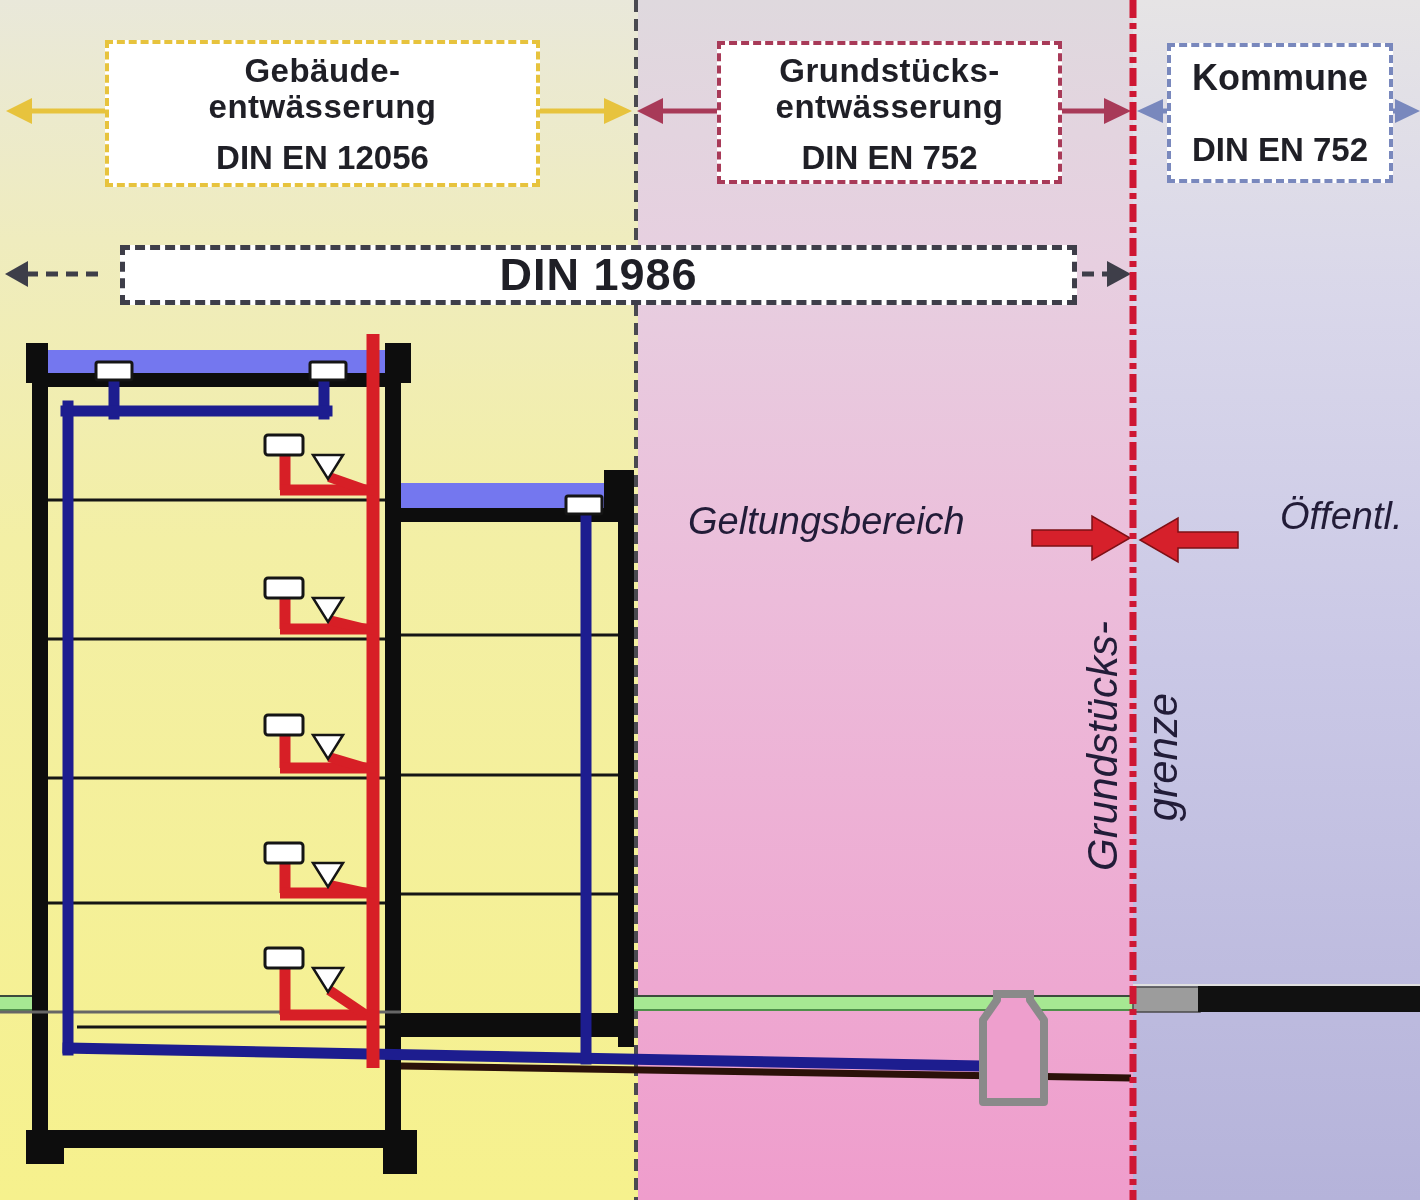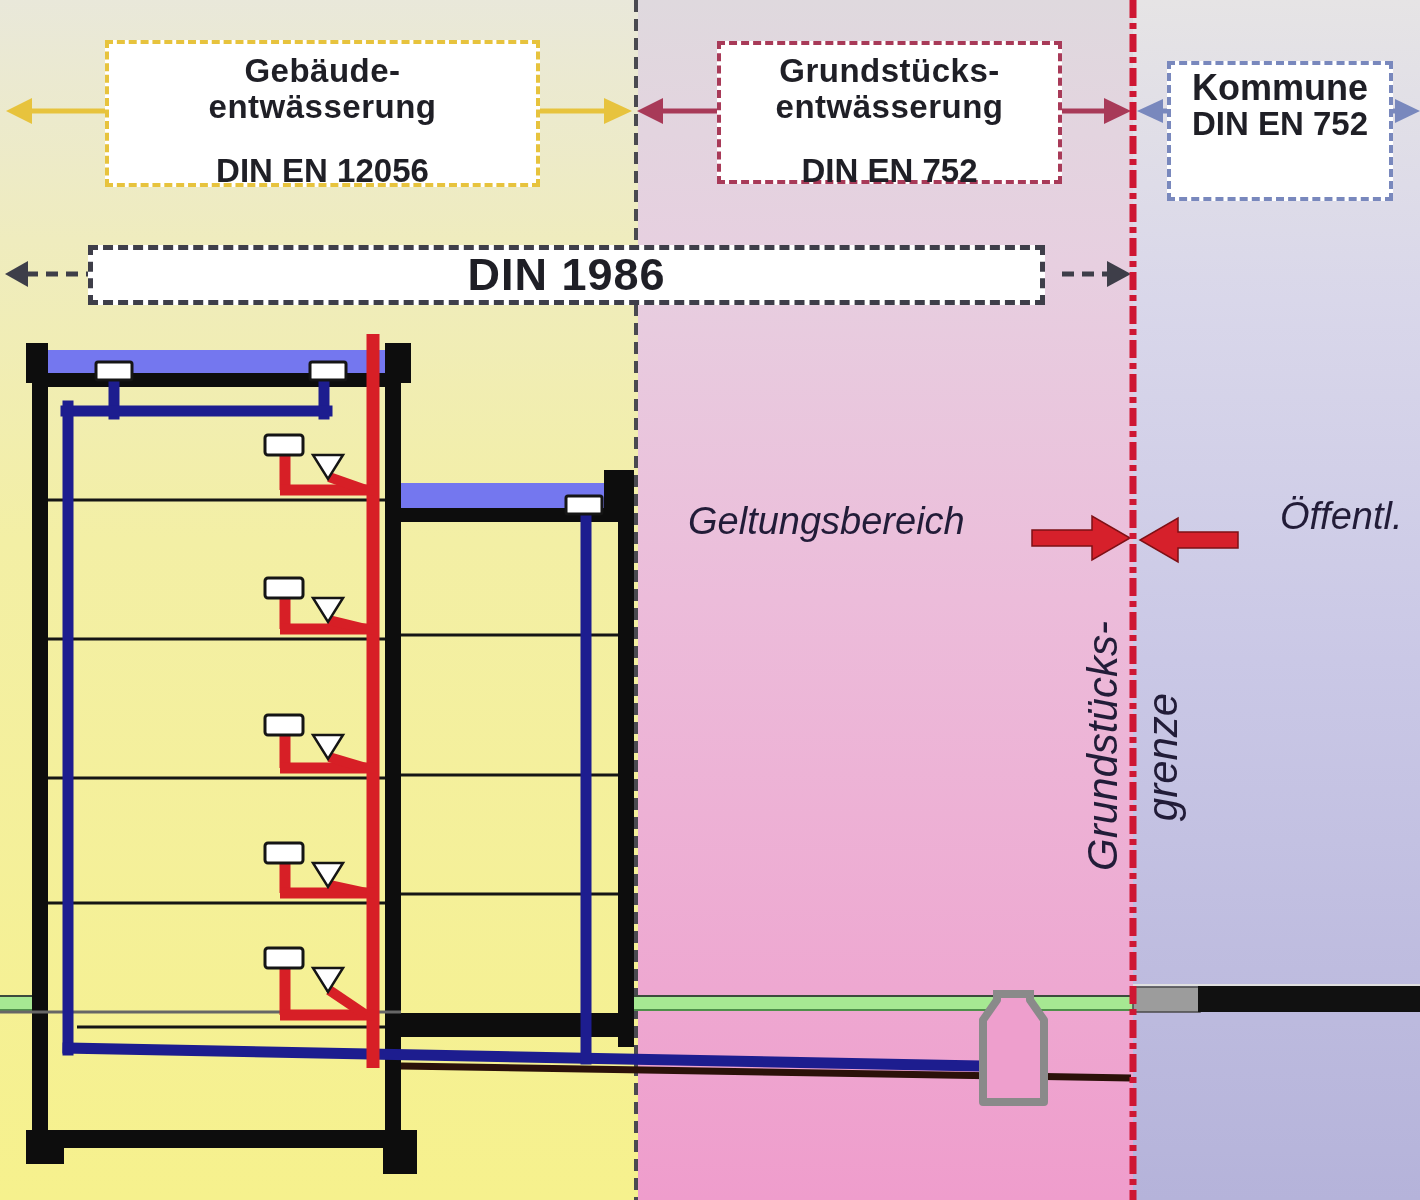--- a/index.html
+++ b/index.html
@@ -18,24 +18,24 @@
     background:linear-gradient(180deg, var(--zone3-top) 0%, #d9d7ea 25%, var(--zone3-mid) 55%, var(--zone3-bottom) 100%); }
 
   .draw { position:absolute; left:0; top:0; }
 
   
   .label-box { position:absolute; background:#fff; box-sizing:border-box;
     display:flex; flex-direction:column; align-items:center;
     color:var(--text-dark); font-weight:bold; text-align:center; }
   .box-building  { left:105px; top:40px;  width:435px; height:147px; border:4px dashed var(--accent-yellow);  padding-top:9px; }
   .box-property  { left:717px; top:41px;  width:345px; height:143px; border:4px dashed var(--accent-crimson); padding-top:8px; }
-  .box-municipal { left:1167px; top:61px; width:226px; height:140px; border:4px dashed var(--accent-bluegray); padding-top:4px; padding-bottom:12px; }
-  .box-din       { left:88px; top:245px; width:957px; height:60px;  border:5px dashed var(--accent-dark); align-items:center; justify-content:center; }
+  .box-municipal { left:1167px; top:43px; width:226px; height:140px; border:4px dashed var(--accent-bluegray); padding-top:12px; justify-content:space-between; padding-bottom:12px; }
+  .box-din       { left:120px; top:245px; width:957px; height:60px;  border:5px dashed var(--accent-dark); align-items:center; justify-content:center; }
   .bx-l1, .bx-l2 { font-size:33px; line-height:36px; letter-spacing:0.5px; }
-  .bx-std  { font-size:33px; line-height:36px; margin-top:28px; }
+  .bx-std  { font-size:33px; line-height:36px; margin-top:15px; }
   .bx-kom  { font-size:36px; line-height:38px; }
   .bx-kstd { font-size:33px; line-height:34px; }
   .din-text { font-size:45px; letter-spacing:1px; }
 
   
   .note { position:absolute; font-style:italic; color:var(--text-italic);
     font-size:38px; line-height:53px; white-space:nowrap; }
   .note-scope  { left:688px;  top:495px; }
   .note-public { left:1280px; top:490px; }
   .vtext { position:absolute; font-style:italic; color:var(--text-italic);

